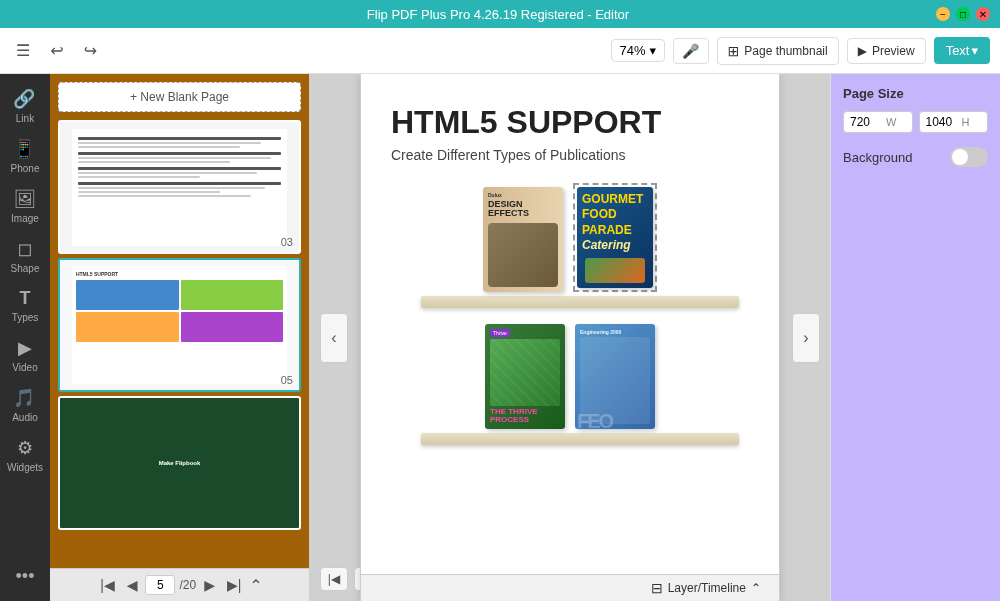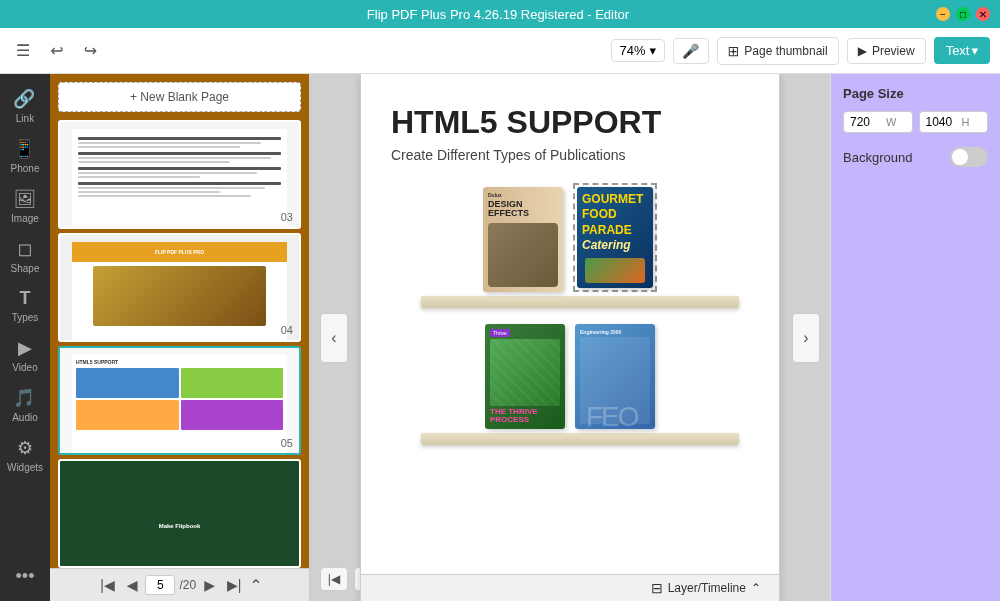--- a/index.html
+++ b/index.html
@@ -579,32 +579,20 @@
             <div class="thumb3-line" style="width:60%"></div>
             <div class="thumb3-line bold" style="margin-top:4px"></div>
             <div class="thumb3-line" style="width:92%"></div>
             <div class="thumb3-line" style="width:70%"></div>
             <div class="thumb3-line" style="width:85%"></div>
           </div>
         </div>
         <span class="thumb-number">03</span>
       </div>
 
-      <div class="thumbnail-item">
-        <div class="thumbnail-img" style="background:#f0f0f0;">
-          <div class="thumb4-content">
-            <div class="thumb4-header">FLIP PDF PLUS PRO</div>
-            <div style="background:#8b6914;width:80%;height:60px;margin:4px auto;border-radius:2px;overflow:hidden;">
-              <div style="background:linear-gradient(135deg,#c4a035,#7a5015);width:100%;height:100%;"></div>
-            </div>
-
-          </div>
-        </div>
-        <span class="thumb-number">04</span>
-      </div>
 
       <div class="thumbnail-item active">
         <div class="thumbnail-img" style="background:#f8f8f8;">
           <div class="thumb5-content">
             <div class="thumb5-title">HTML5 SUPPORT</div>
             <div class="thumb5-images">
               <div class="thumb5-img blue"></div>
               <div class="thumb5-img green"></div>
               <div class="thumb5-img orange"></div>
               <div class="thumb5-img purple"></div>
@@ -681,21 +669,21 @@
                 <div style="font-size:8px;color:#ff44aa;font-weight:900;line-height:1;text-transform:uppercase;margin-top:2px;">THE THRIVE<br>PROCESS</div>
               </div>
             </div>
 
             <div class="book" style="width:80px; height:105px; background:linear-gradient(135deg,#5599cc,#3366aa);">
               <div style="width:100%;height:100%;padding:5px;display:flex;flex-direction:column;position:relative;overflow:hidden;">
                 <div style="font-size:5px;color:rgba(255,255,255,0.9);font-weight:bold;margin-bottom:2px;">Engineering 2000</div>
                 <div style="flex:1;position:relative;">
                   <div style="background:rgba(255,255,255,0.1);width:100%;height:100%;border-radius:2px;"></div>
                 </div>
-                <div style="font-size:28px;color:rgba(255,255,255,0.25);font-weight:400;position:absolute;bottom:-4px;left:11px;letter-spacing:-2px;">FEO</div>
+                <div style="font-size:20px;color:rgba(255,255,255,0.25);font-weight:700;position:absolute;bottom:-4px;left:2px;letter-spacing:-2px;">FEO</div>
               </div>
             </div>
           </div>
           <div class="shelf-board" style="margin:0 10px;"></div>
         </div>
       </div>
 
       <div class="layer-timeline-bar">
         <button class="layer-timeline-btn">
           <span style="font-size:14px;">⊟</span>

